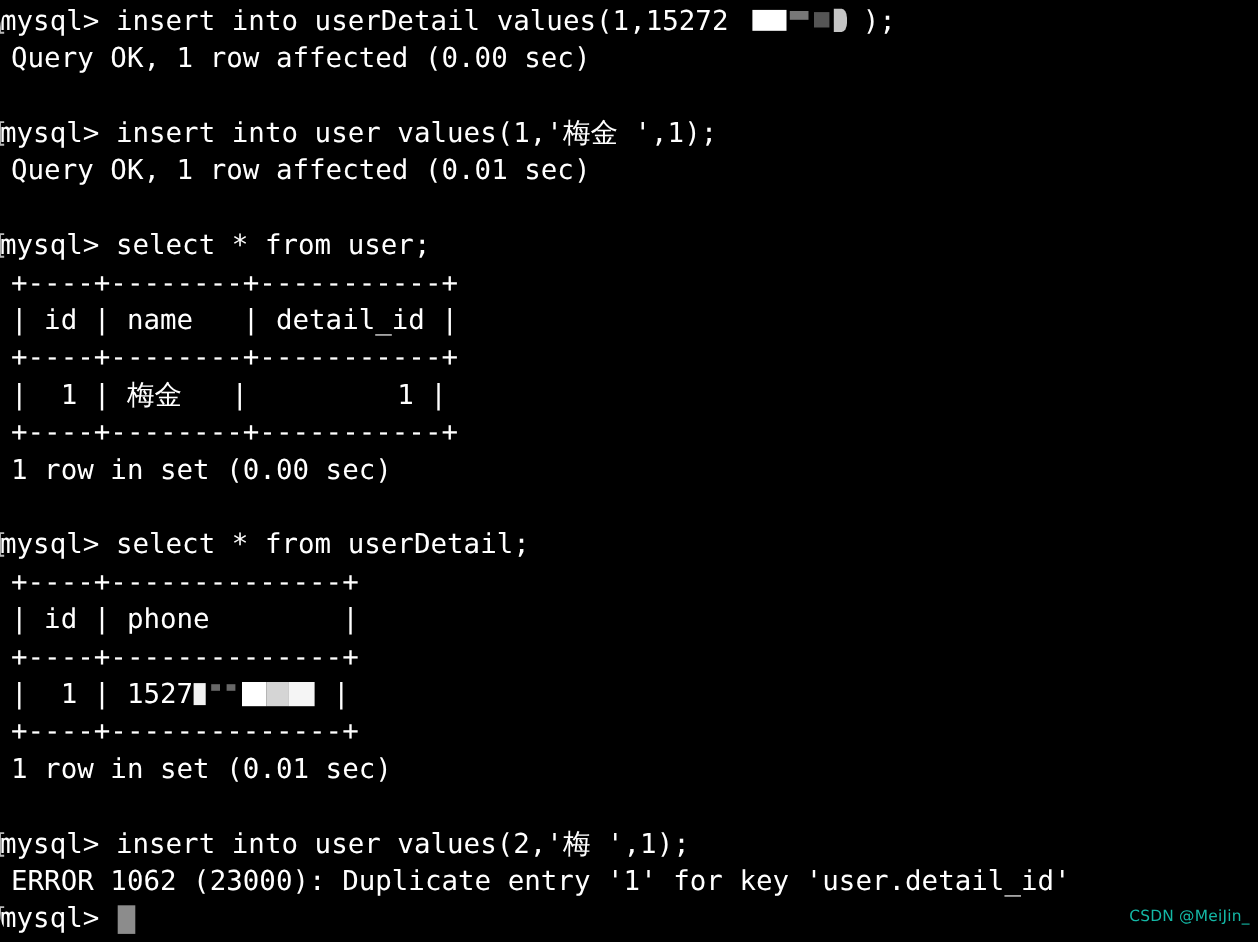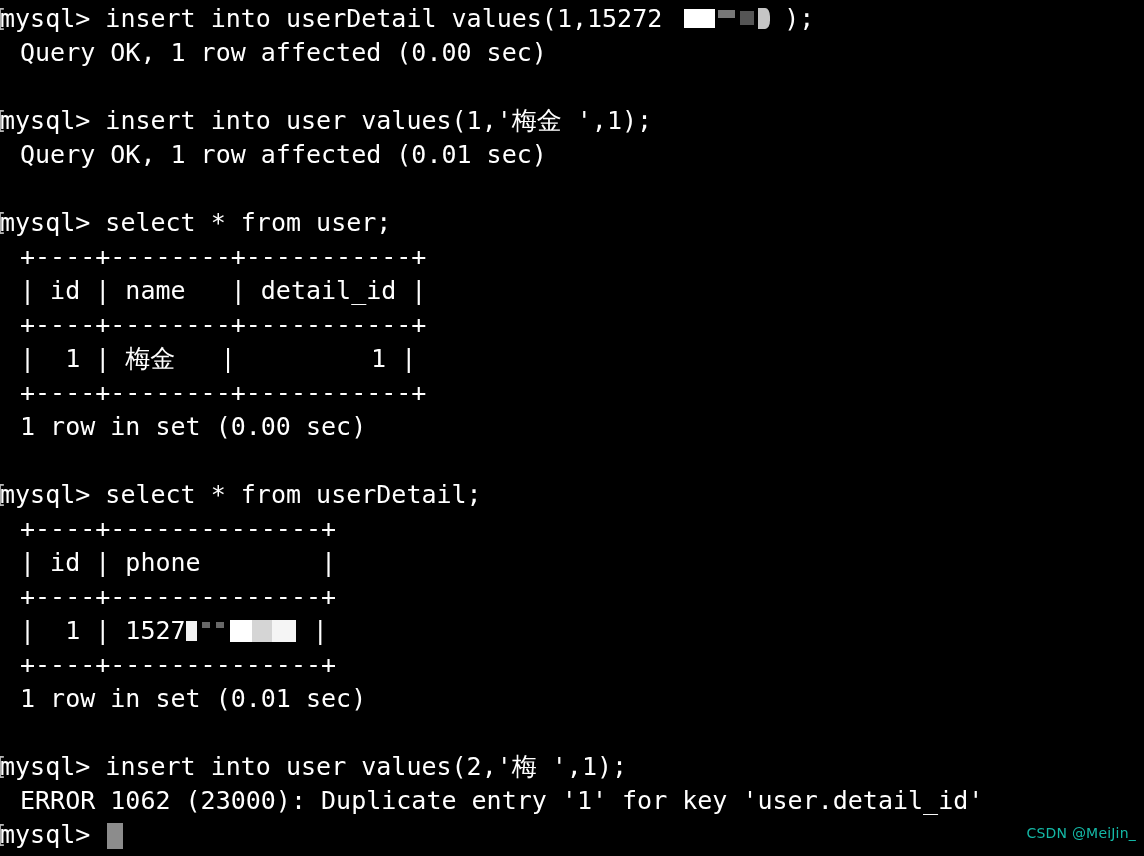--- a/index.html
+++ b/index.html
@@ -12,20 +12,21 @@
   #terminal {
     position: relative;
     width: 1144px;
     height: 856px;
     background: #000000;
     color: #ffffff;
     font-family: "DejaVu Sans Mono", "Liberation Mono", monospace;
     font-size: 25px;
     line-height: 34px;
     overflow: hidden;
+    border-radius: 26px;
     -webkit-font-smoothing: none;
   }
 
   .term-lines {
     position: absolute;
     top: 0;
     left: 0;
     padding: 2px 0 0 0;
     white-space: pre;
   }
@@ -48,21 +49,21 @@
   .line.prompt::before {
     content: "[";
     position: absolute;
     left: -7px;
     top: 0;
     color: #b8b8b8;
   }
 
   
   .line.output {
-    padding-left: 20px;
+    padding-left: 10px;
   }
 
   .seg {
     white-space: pre;
   }
 
   
   .redact {
     display: inline-block;
     vertical-align: middle;

